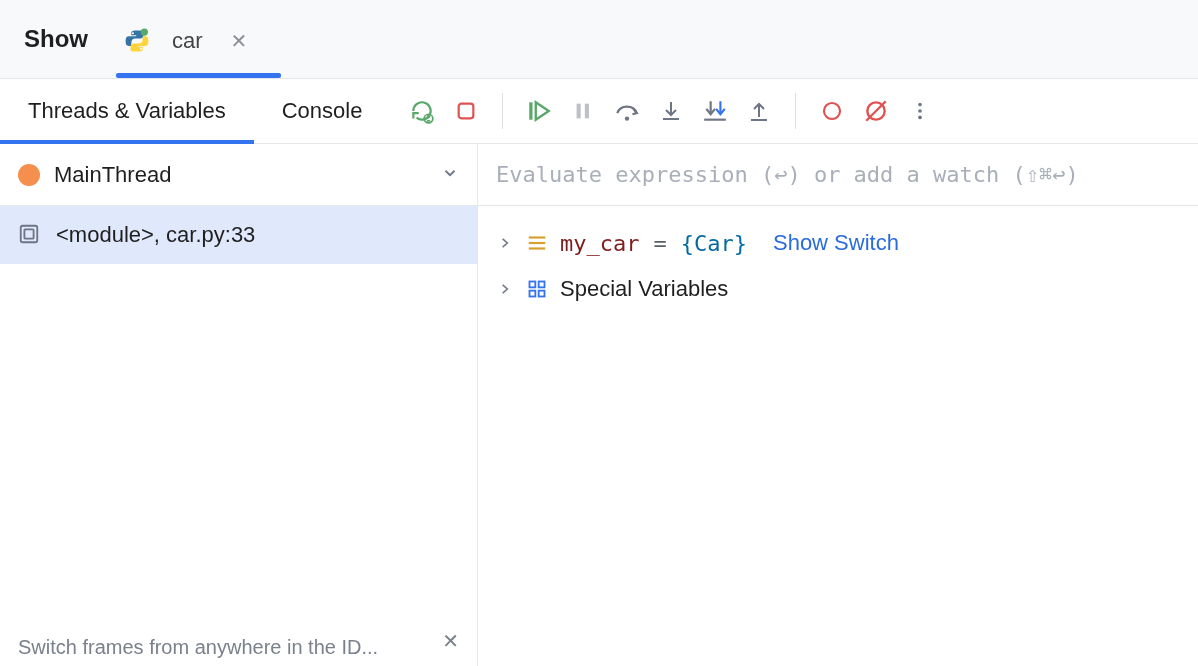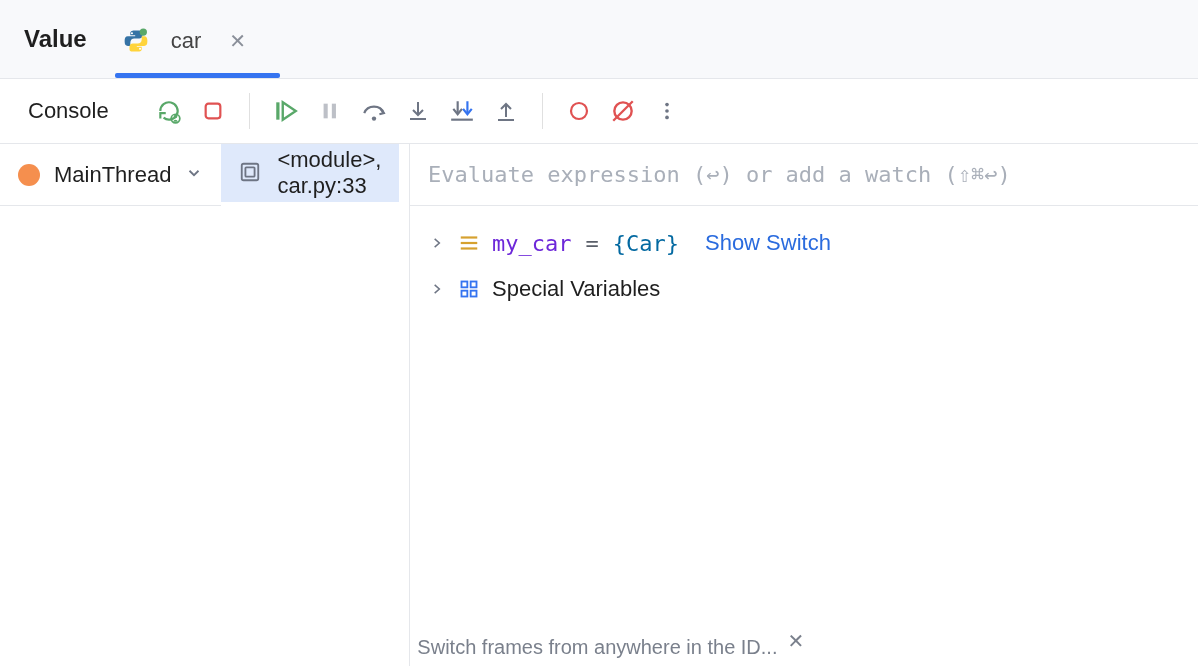--- a/index.html
+++ b/index.html
@@ -89,24 +89,24 @@
   }
   .ticon.disabled { opacity: 0.45; cursor: default; }
 
   
   .main {
     flex: 1;
     display: flex;
     overflow: hidden;
   }
   .left {
-    width: 410px;
+    width: 478px;
     border-right: 1px solid #e5e7eb;
     display: flex;
-    flex-direction: row;
+    flex-direction: column;
   }
   .right {
     flex: 1;
     display: flex;
     flex-direction: column;
     position: relative;
   }
 
   .thread-row {
     height: 62px;
@@ -186,48 +186,49 @@
     padding: 0 8px;
     font-size: 22px;
   }
   .chevsm {
     width: 18px;
     color: #6e7584;
     display: flex;
     justify-content: center;
   }
   .varicon { width: 26px; height: 26px; display:flex;align-items:center;justify-content:center; }
-  .varname { color: #6d28d9; font-family: ui-monospace, SFMono-Regular, Menlo, Consolas, monospace; }
+  .varname { color: #7f1d1d; font-family: ui-monospace, SFMono-Regular, Menlo, Consolas, monospace; }
   .vareq   { color: #5a5f69; margin: 0 4px; font-family: ui-monospace, Menlo, Consolas, monospace;}
   .vartype { color: #0369a1; font-family: ui-monospace, Menlo, Consolas, monospace;}
   .showval { color: #2a6bde; margin-left: 16px; cursor: pointer; }
   .ellip { white-space: nowrap; overflow: hidden; text-overflow: ellipsis; flex:1;margin-top:12px; }
 </style>
 </head>
 <body>
 
 <div class="topbar">
-  <div class="title-debug">Value</div>
+  <div class="title-debug">Show</div>
   <div class="tab-car">
     <span class="python-icon">
       <svg viewBox="0 0 32 32" width="26" height="26">
         <path fill="#3573a5" d="M15 3c-3 0-6 .3-6 3v3h6v1H6c-3 0-4 2-4 6s1 6 4 6h3v-4c0-3 2-5 5-5h6c2 0 4-1 4-4V6c0-3-3-3-6-3h-3z"></path>
         <circle cx="11" cy="6.5" r="1.3" fill="#fff"></circle>
         <path fill="#ffd43b" d="M17 29c3 0 6-.3 6-3v-3h-6v-1h9c3 0 4-2 4-6s-1-6-4-6h-3v4c0 3-2 5-5 5h-6c-2 0-4 1-4 4v3c0 3 3 3 6 3h3z"></path>
         <circle cx="21" cy="25.5" r="1.3" fill="#fff"></circle>
         <circle cx="25" cy="5" r="4.5" fill="#59a869"></circle>
       </svg>
     </span>
     <span class="label">car</span>
     <span class="close">✕</span>
     <div class="underline"></div>
   </div>
 </div>
 
 <div class="subbar">
+  <div class="subtab active">Threads &amp; Variables</div>
   <div class="subtab">Console</div>
 
   <div class="toolbar">
     <span class="ticon">
       <svg width="26" height="26" viewBox="0 0 24 24" fill="none">
         <path d="M4 12a8 8 0 1 1 3 6.2" stroke="#59a869" stroke-width="2" fill="none"></path>
         <path d="M4 19v-5h5" stroke="#59a869" stroke-width="2" fill="none"></path>
         <circle cx="18" cy="19" r="4" fill="none" stroke="#59a869" stroke-width="1.6"></circle>
         <circle cx="18" cy="17" r="1.6" fill="#59a869"></circle>
         <path d="M16 22c0-1.3 1-2 2-2s2 .7 2 2" fill="#59a869"></path>

